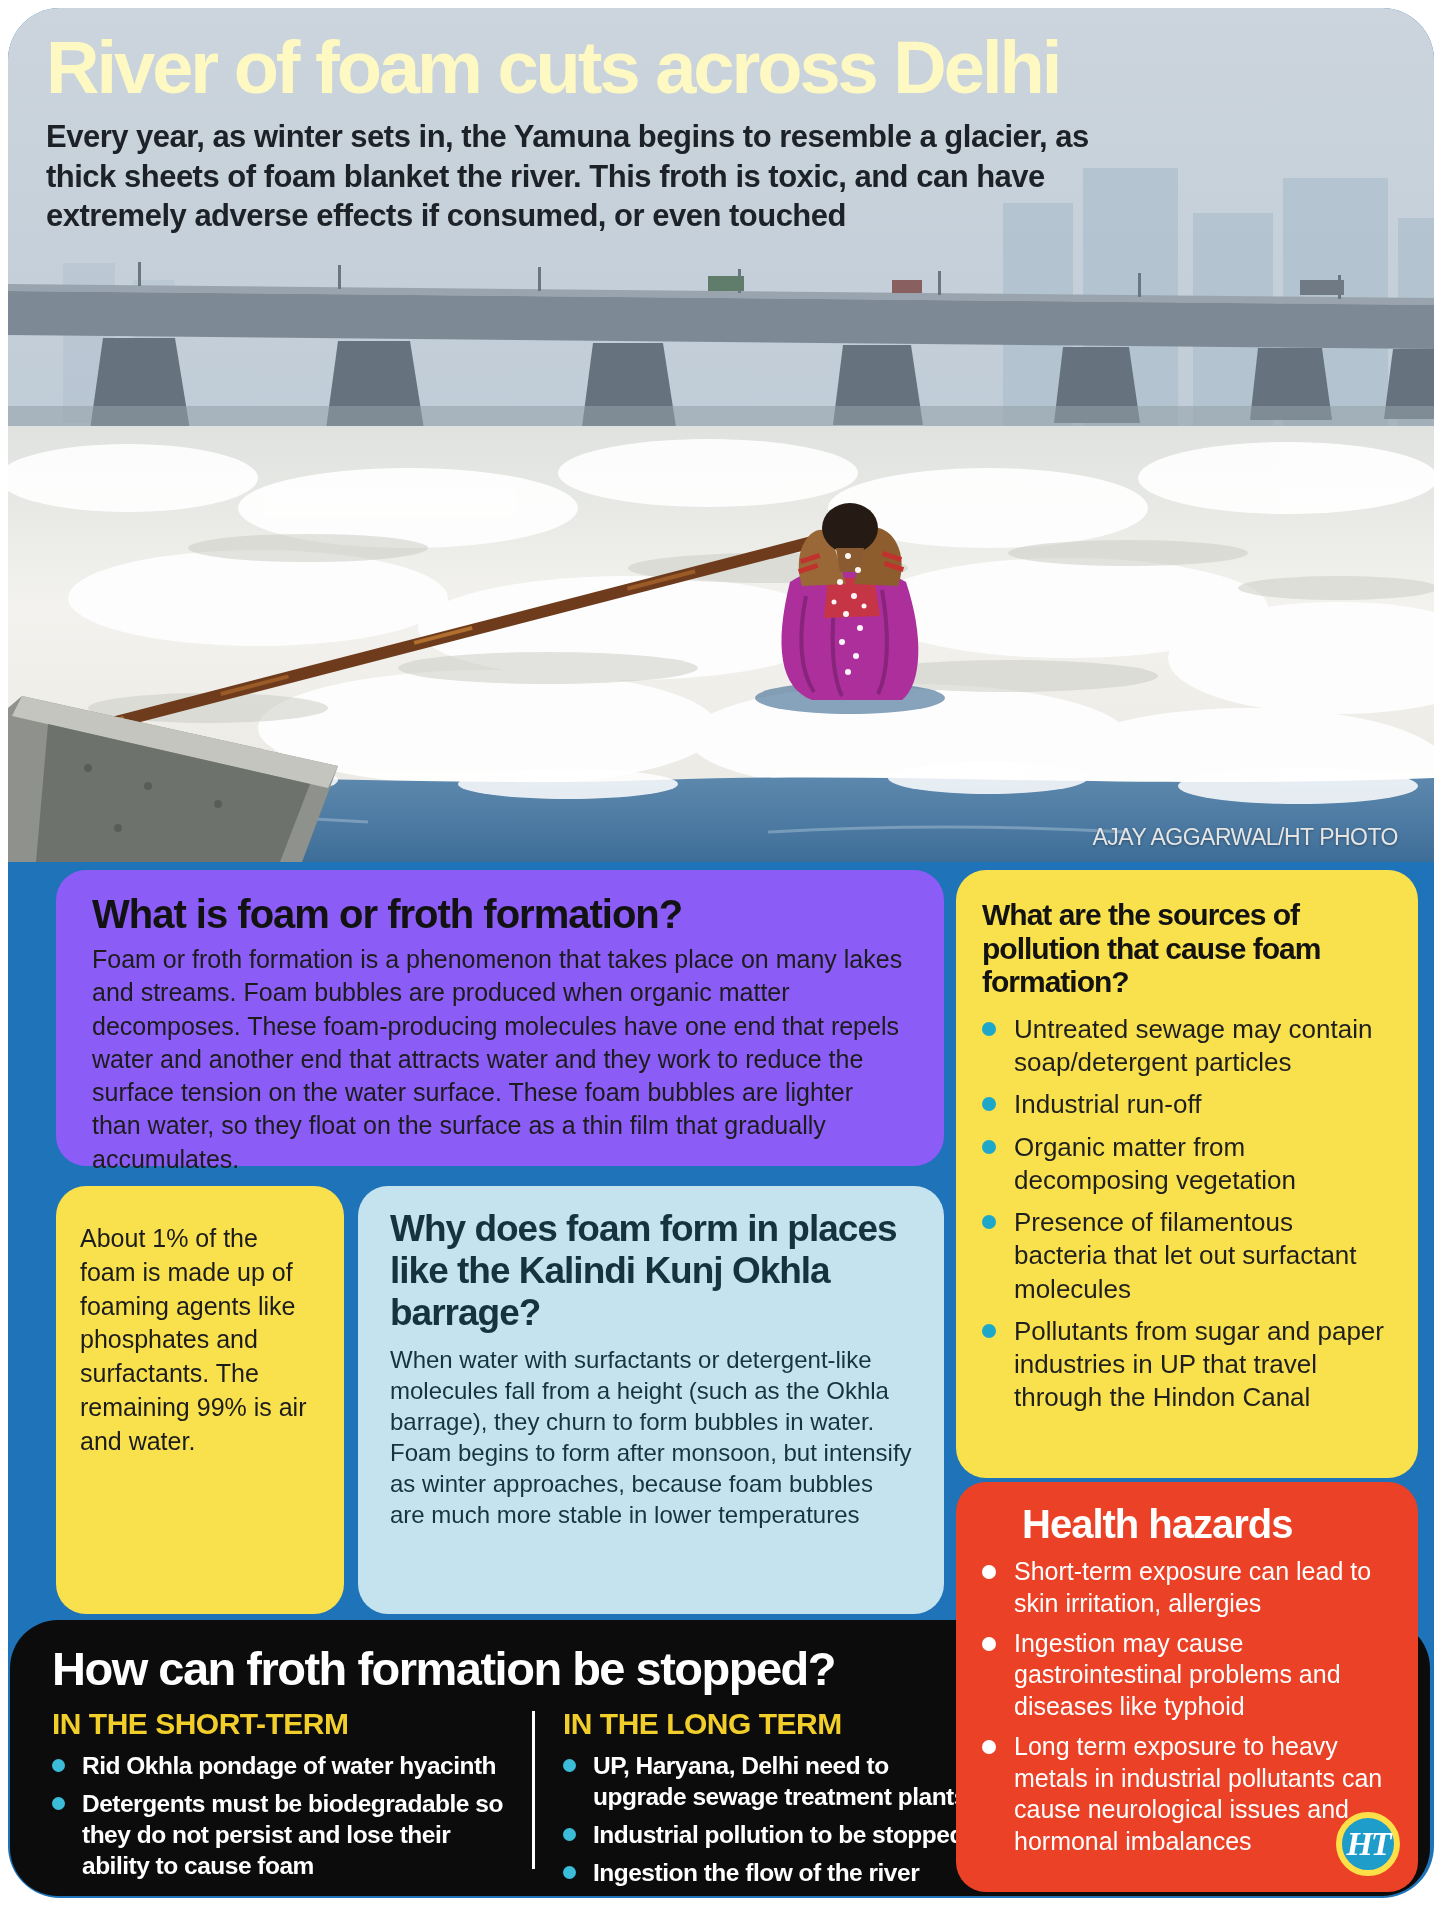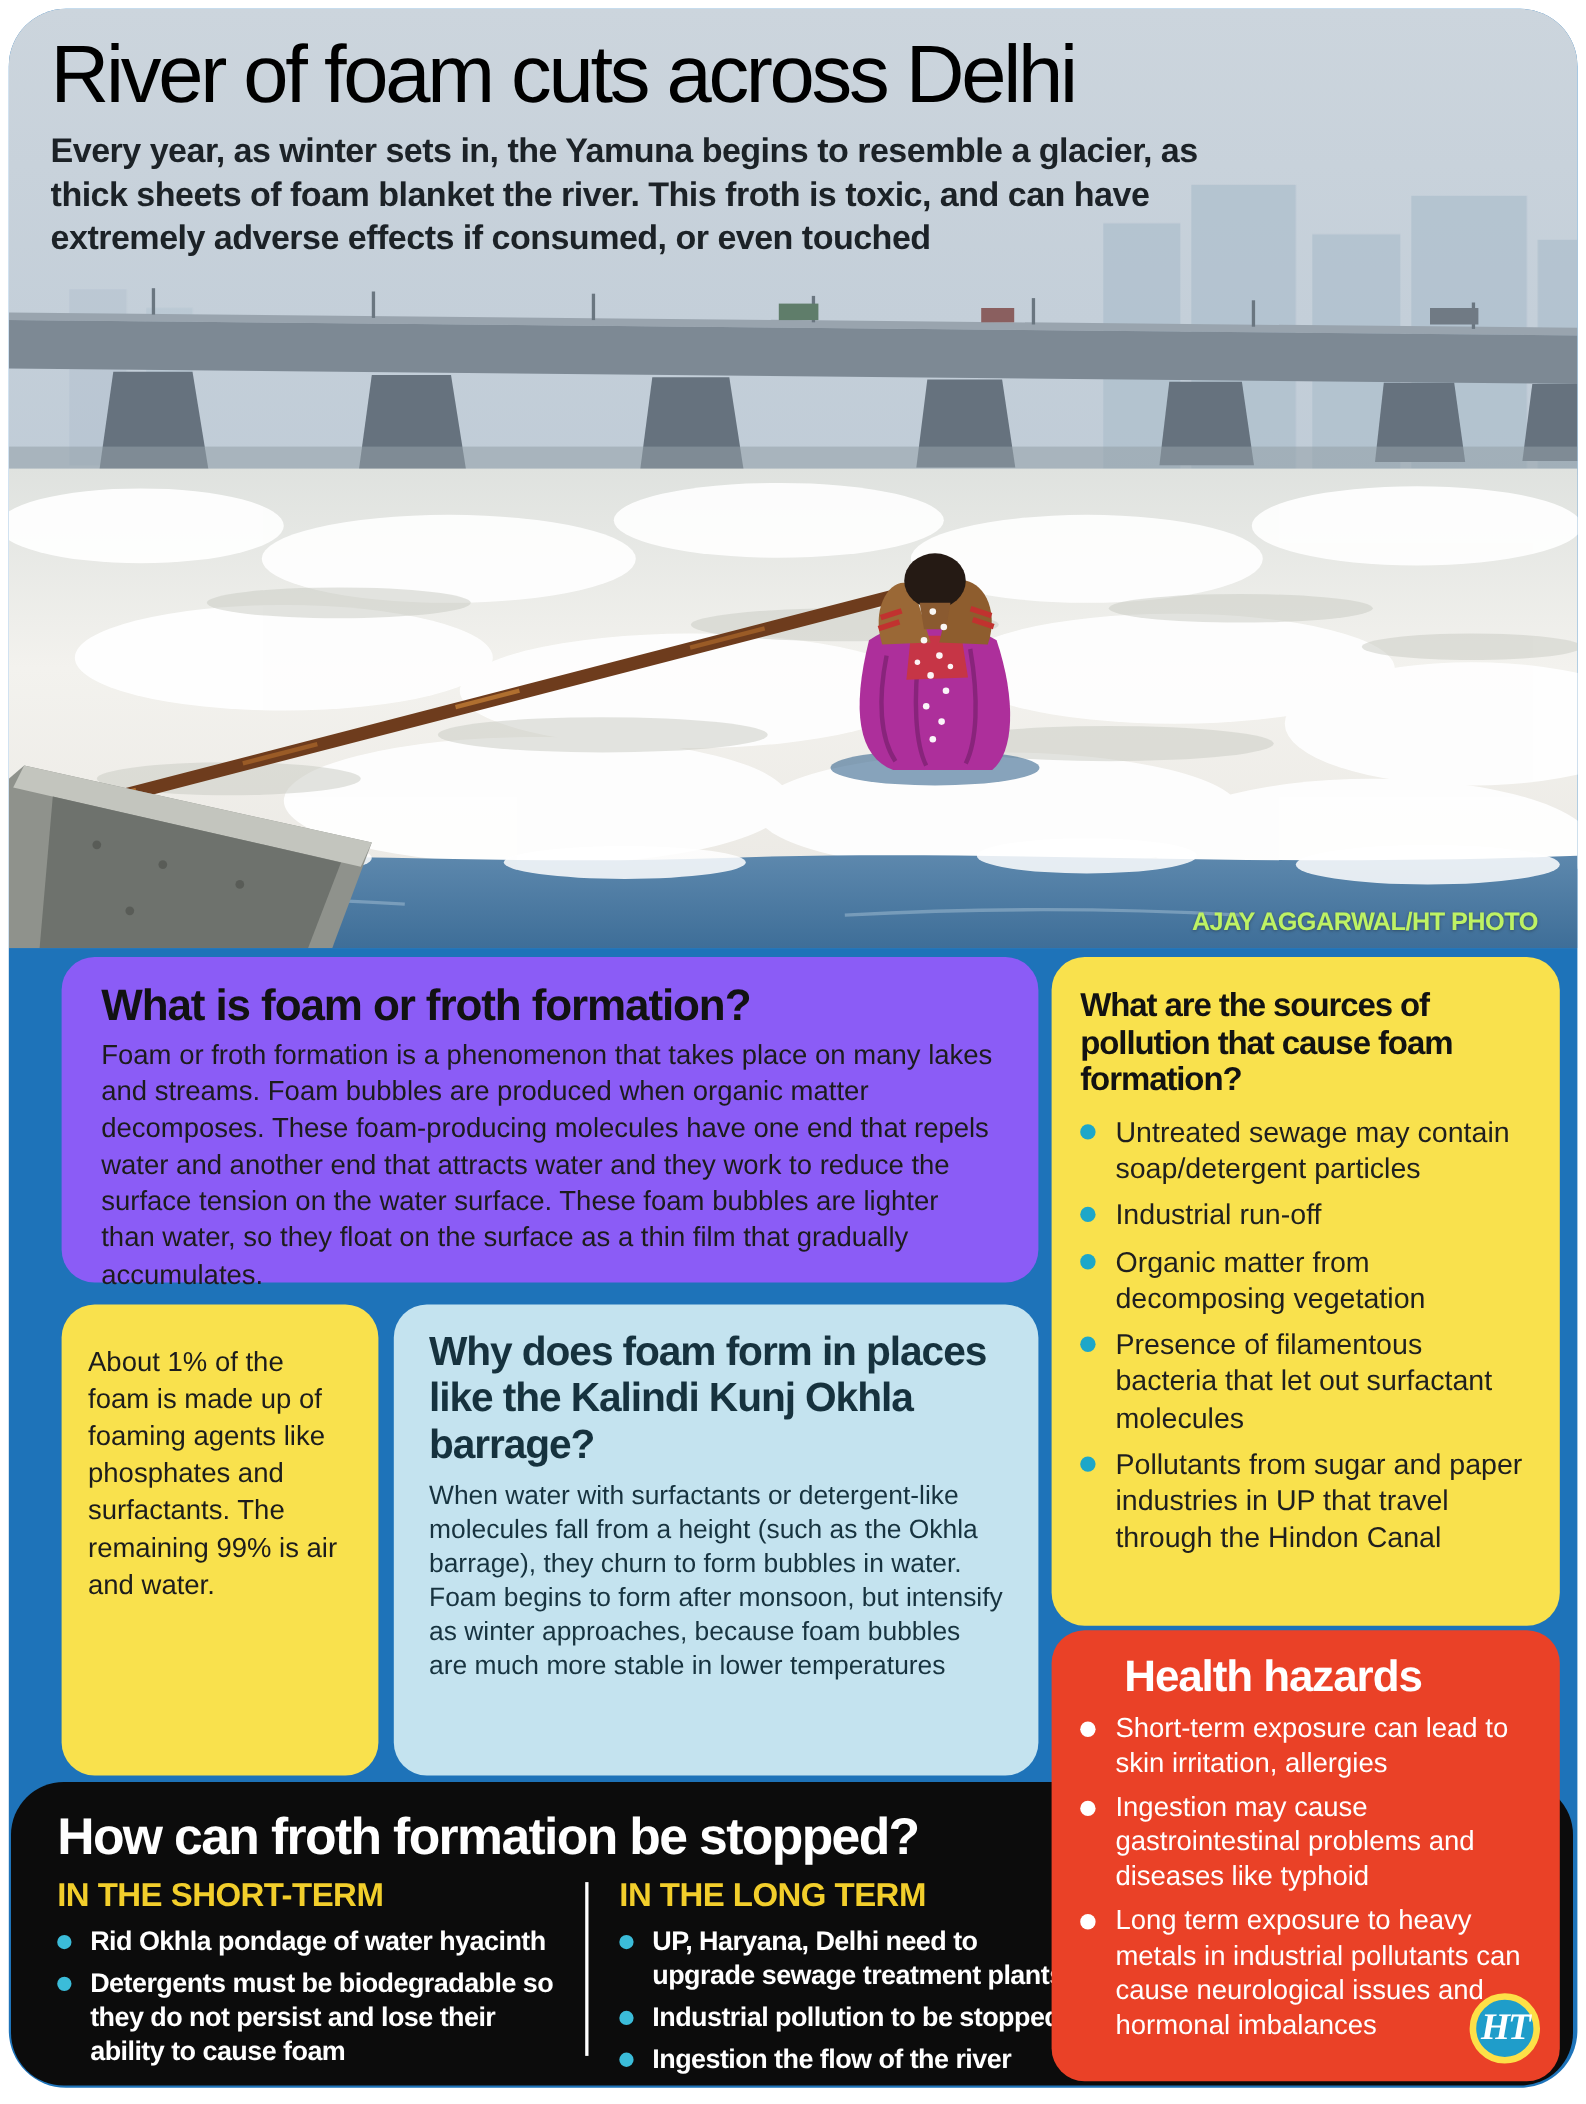--- a/index.html
+++ b/index.html
@@ -8,27 +8,27 @@
     font-family:"Liberation Sans", sans-serif;overflow:hidden;
   }
   .card{
     position:absolute;left:8px;top:8px;width:1426px;height:1890px;
     background:#1e73b9;border-radius:52px;overflow:hidden;
   }
   
   .photo{position:absolute;left:0;top:0;width:1426px;height:854px;}
   .photo svg{display:block;width:100%;height:100%;}
   .credit{
-    position:absolute;top:816px;right:36px;color:#bef264;font-weight:700;
+    position:absolute;top:816px;right:36px;color:#e5e5e5;font-weight:400;
     font-size:23px;letter-spacing:-0.5px;text-shadow:0 1px 3px rgba(0,0,0,.35);
   }
   
   .header{position:absolute;left:38px;top:22px;width:1360px;}
   .header h1{
-    margin:0;font-size:74px;line-height:1.04;font-weight:400;color:#000000;
+    margin:0;font-size:74px;line-height:1.04;font-weight:700;color:#fef9c3;
     letter-spacing:-3px;
   }
   .header p{
     margin:10px 0 0 0;width:1070px;font-size:31px;line-height:1.28;
     font-weight:700;color:#1c2227;letter-spacing:-0.5px;
   }
   
   .box{position:absolute;border-radius:30px;box-sizing:border-box;z-index:2;}
   .box h2{margin:0;font-weight:700;color:#121212;letter-spacing:-1px;}
   .box p{margin:0;font-weight:400;color:#1c1c1c;}

